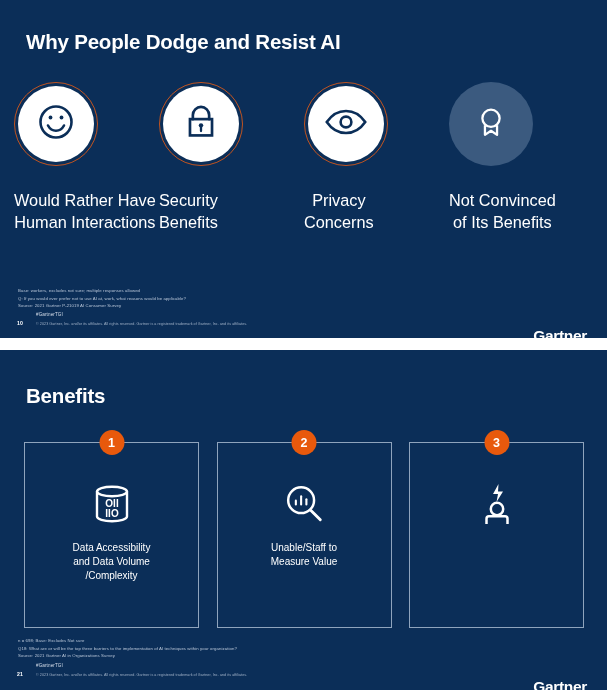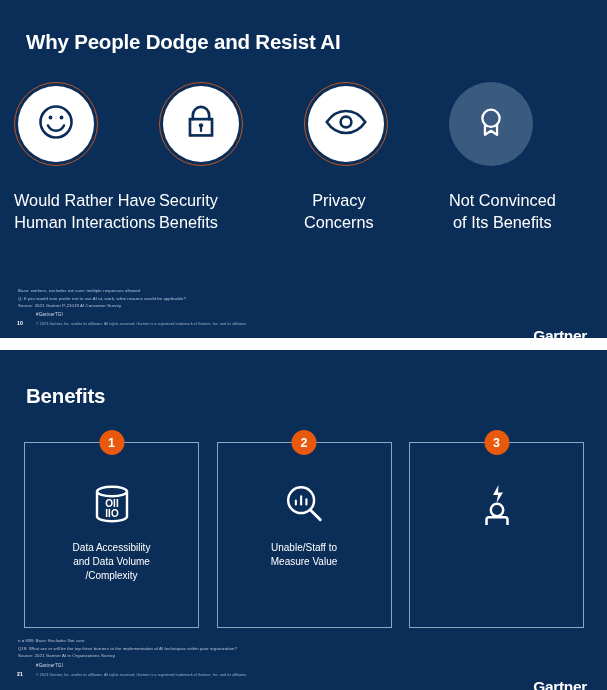--- a/index.html
+++ b/index.html
@@ -184,21 +184,21 @@
     font-size: 12.5px;
     font-weight: bold;
     display: flex;
     align-items: center;
     justify-content: center;
   }
   .box-icon {
     margin-top: 38px;
     height: 46px;
     display: flex;
-    align-items: flex-start;
+    align-items: center;
     justify-content: center;
   }
   .box-label {
     margin-top: 14px;
     color: #ffffff;
     font-size: 10px;
     line-height: 1.42;
     text-align: center;
     white-space: pre-line;
     padding: 0 8px;

